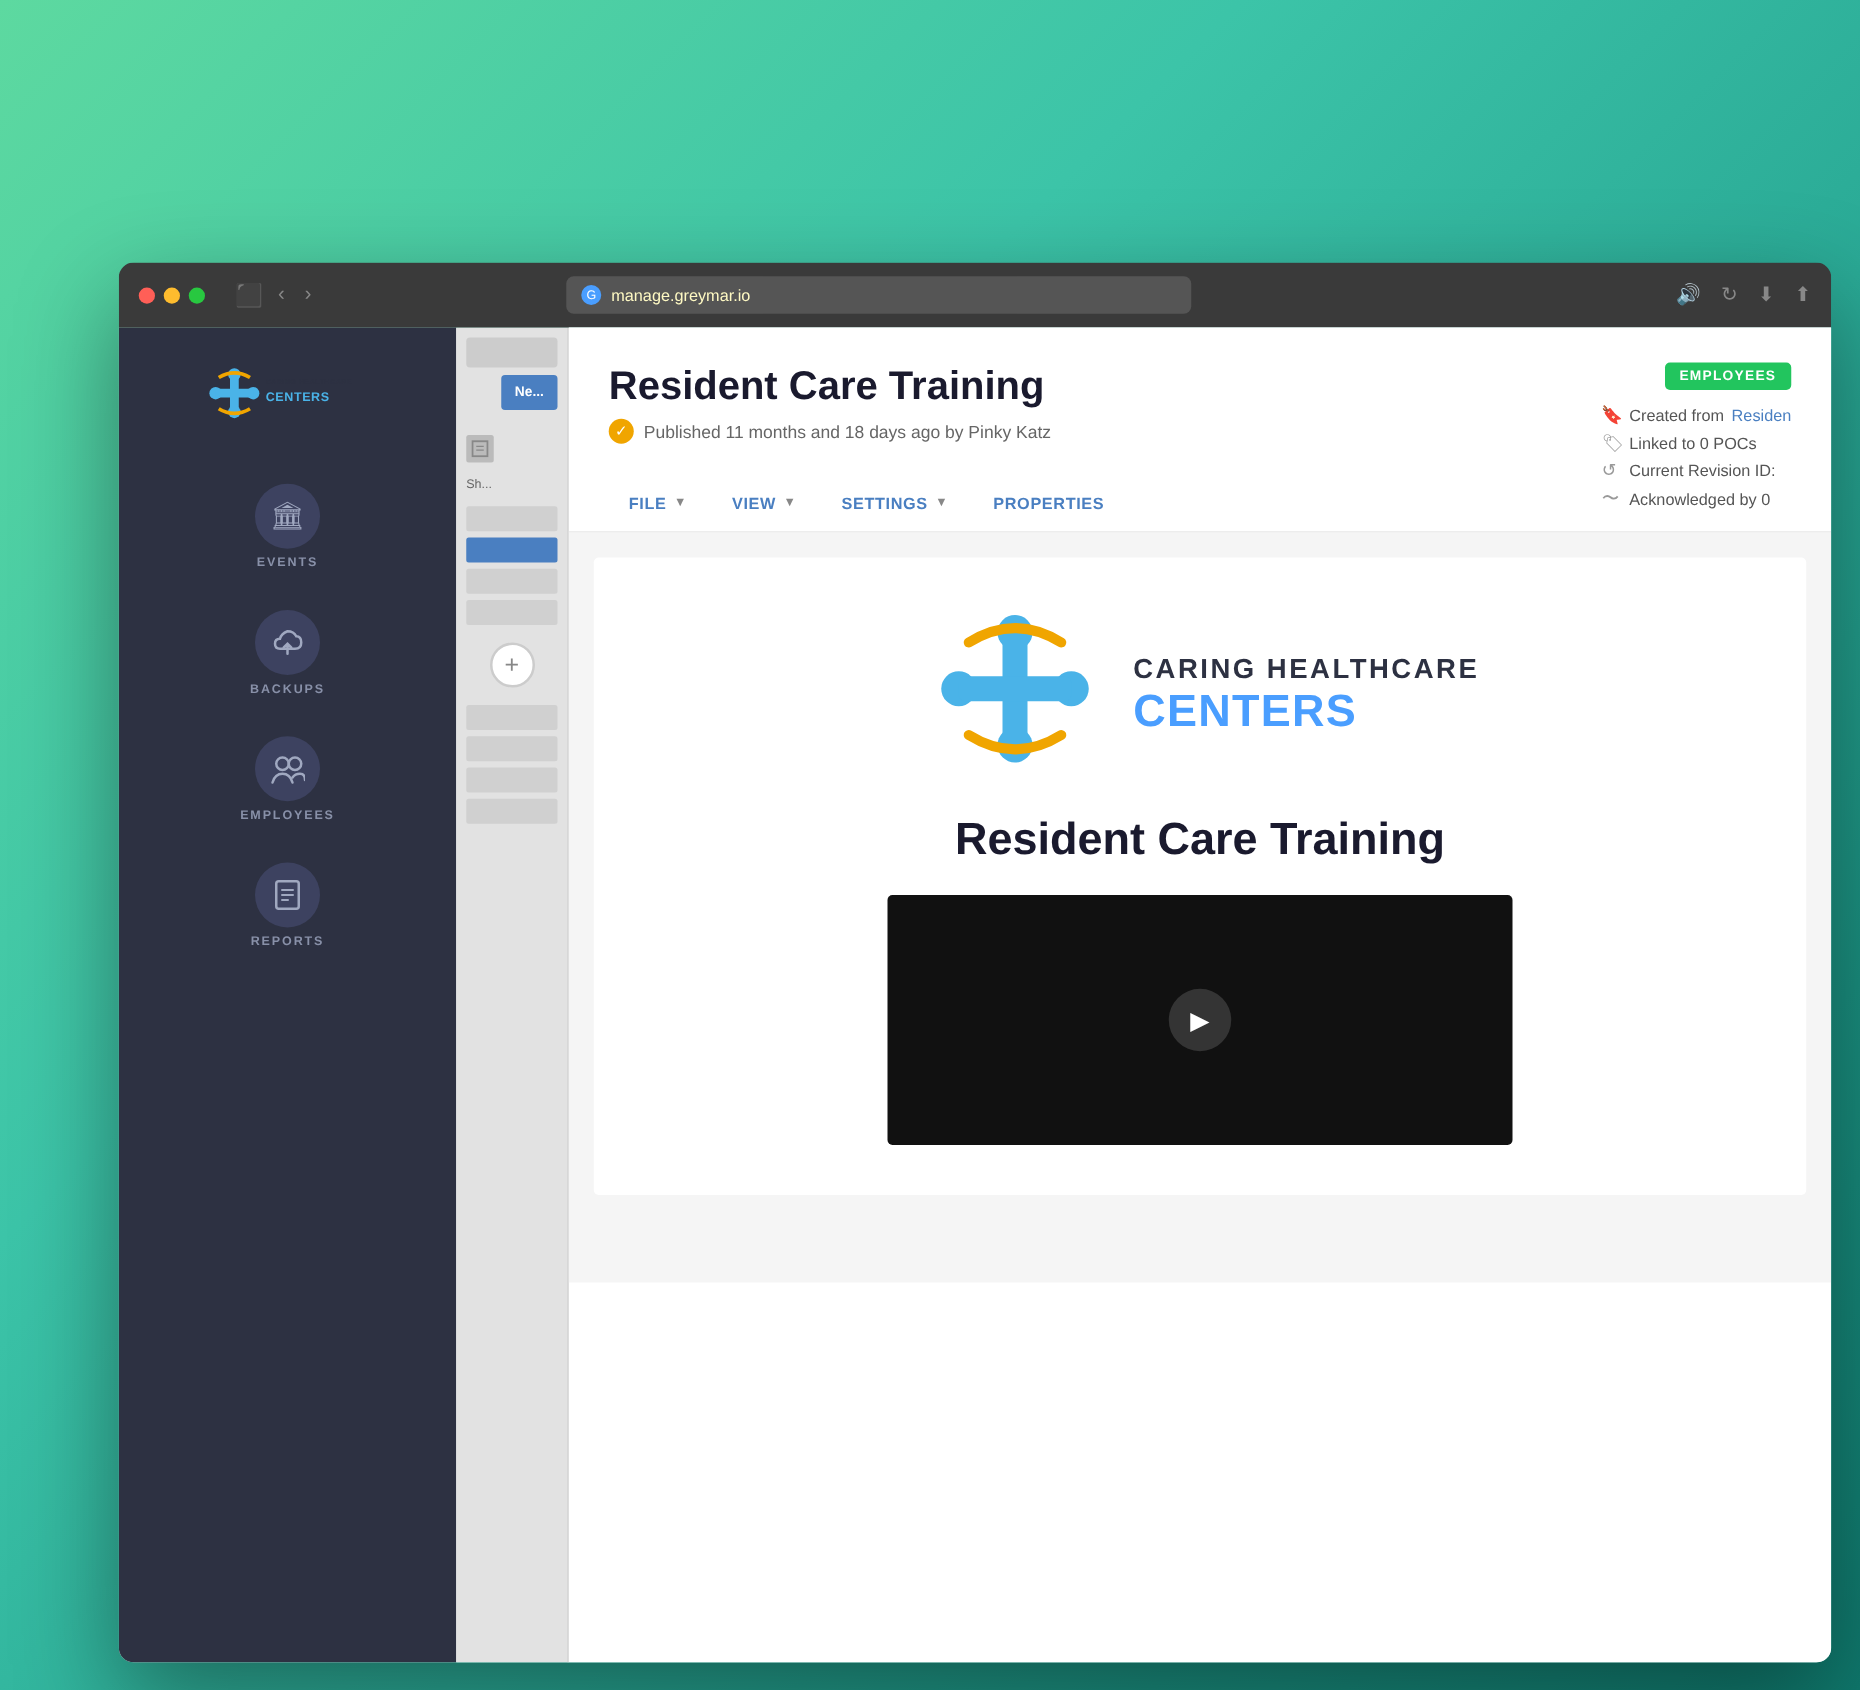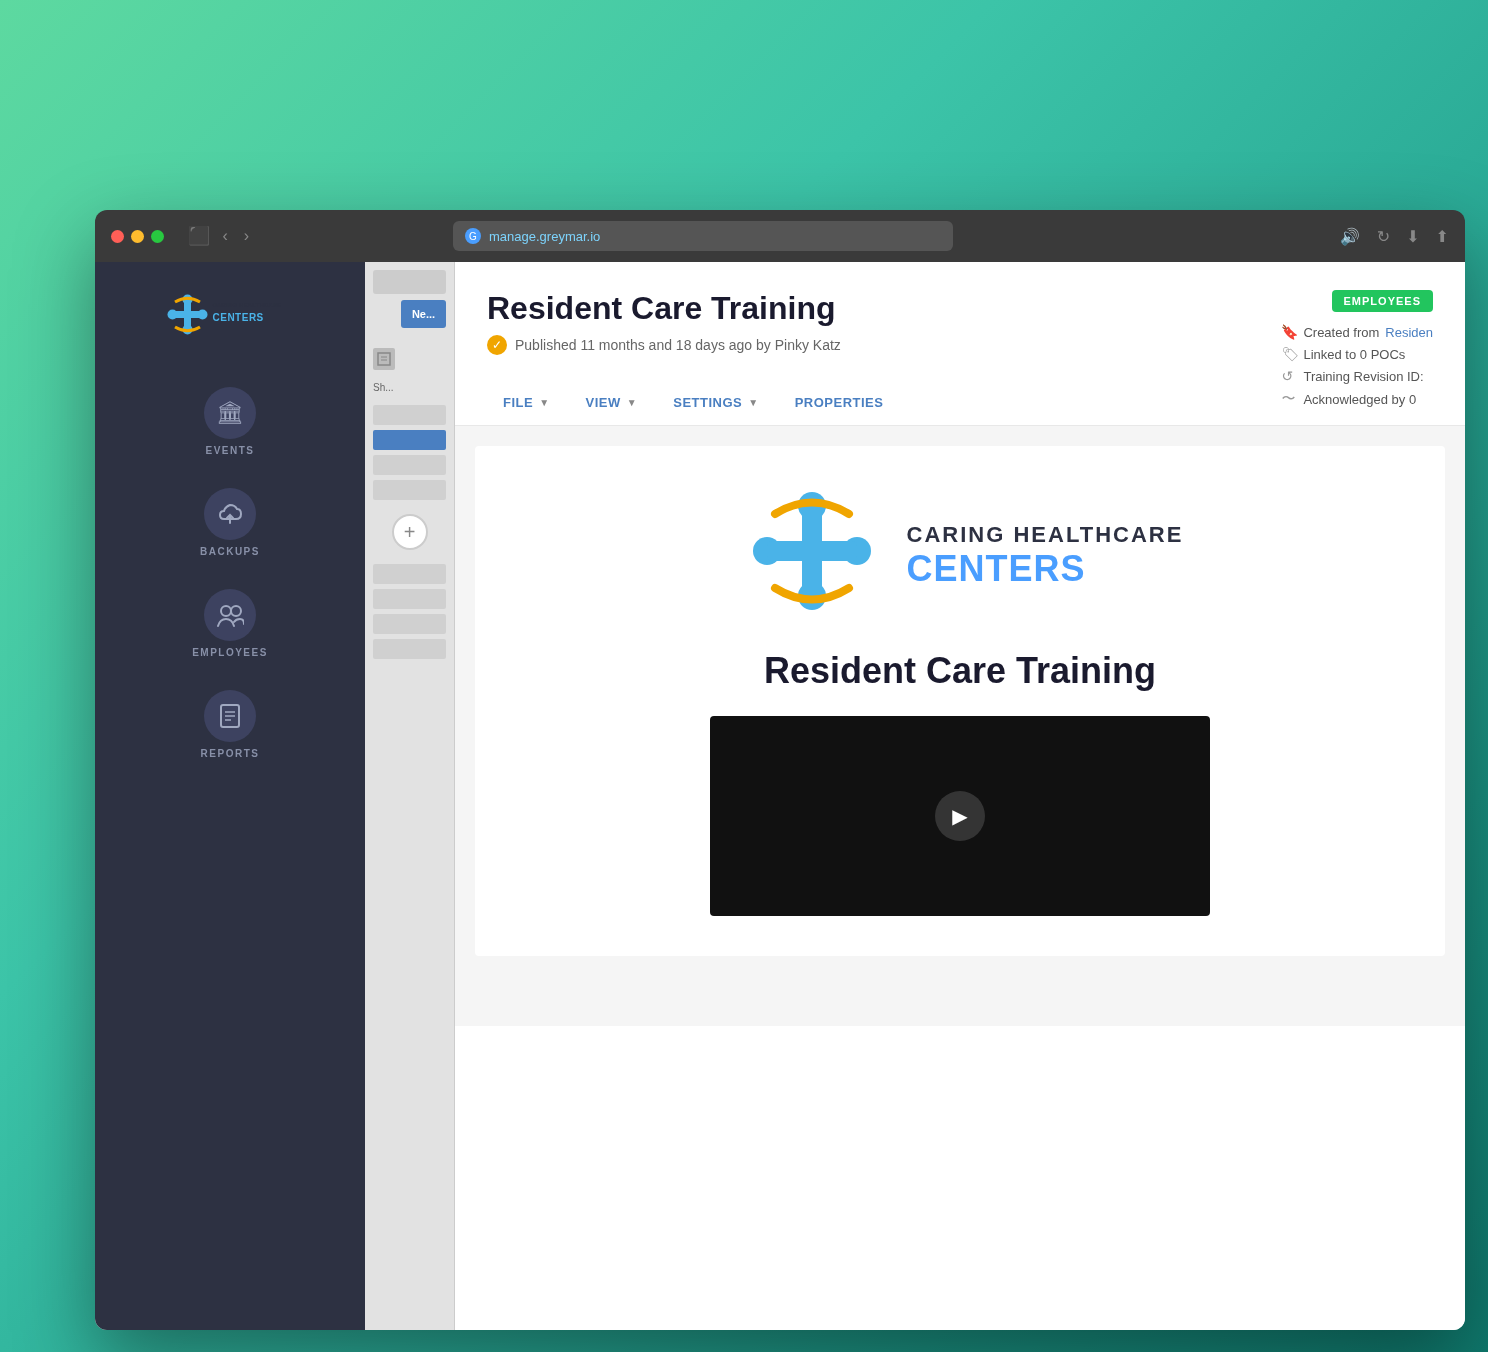--- a/index.html
+++ b/index.html
@@ -97,21 +97,21 @@
       border-radius: 50%;
       background: #4a9eff;
       display: flex;
       align-items: center;
       justify-content: center;
       color: white;
       font-size: 10px;
     }
 
     .address-bar-text {
-      color: #7dd3fc;
+      color: #fef9c3;
       font-size: 13px;
     }
 
     .browser-right-controls {
       display: flex;
       gap: 16px;
       align-items: center;
       margin-left: auto;
       color: #888;
       font-size: 16px;
@@ -548,21 +548,21 @@
                 <span class="meta-icon">🔖</span>
                 <span>Created from</span>
                 <a class="meta-link">Residen</a>
               </li>
               <li class="meta-item">
                 <span class="meta-icon">🏷</span>
                 <span>Linked to 0 POCs</span>
               </li>
               <li class="meta-item">
                 <span class="meta-icon">↺</span>
-                <span>Training Revision ID:</span>
+                <span>Current Revision ID:</span>
               </li>
               <li class="meta-item">
                 <span class="meta-icon">〜</span>
                 <span>Acknowledged by 0</span>
               </li>
             </ul>
           </div>
         </div>
 
         <div class="doc-toolbar">

